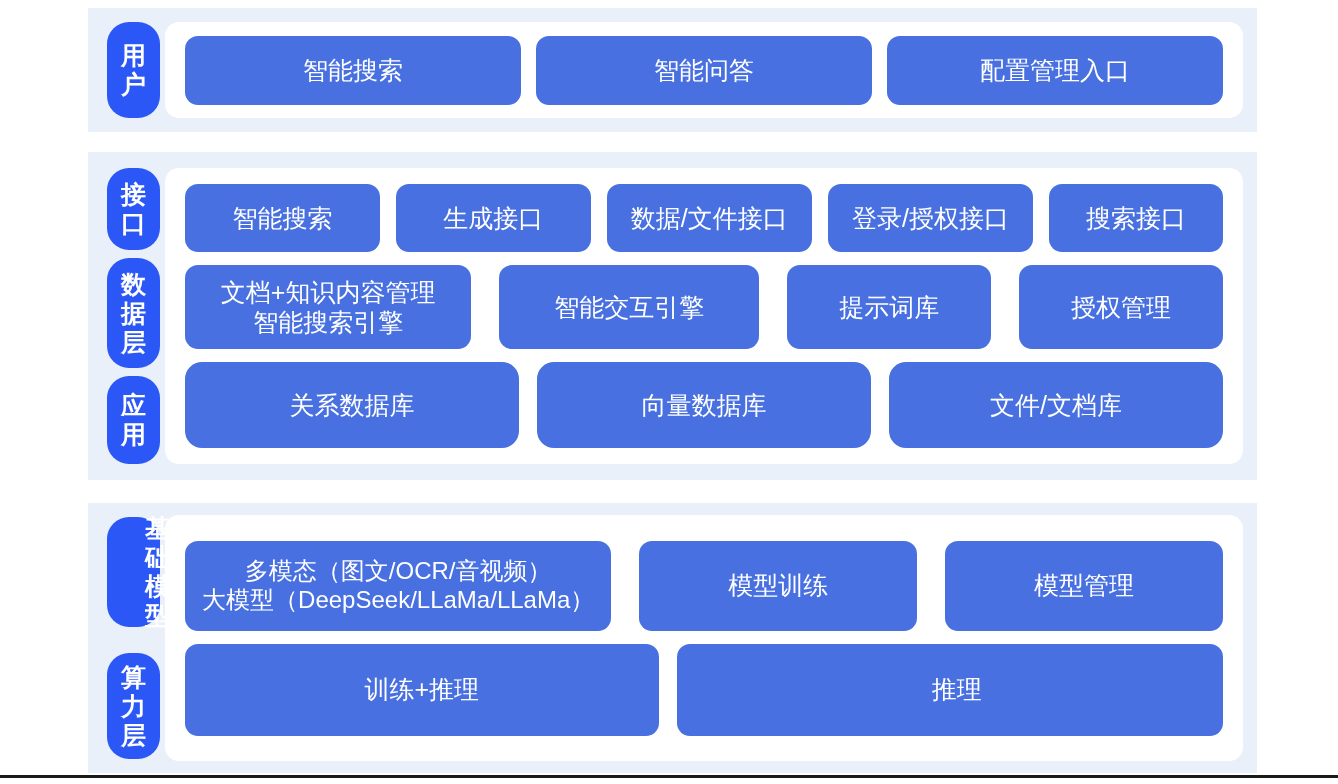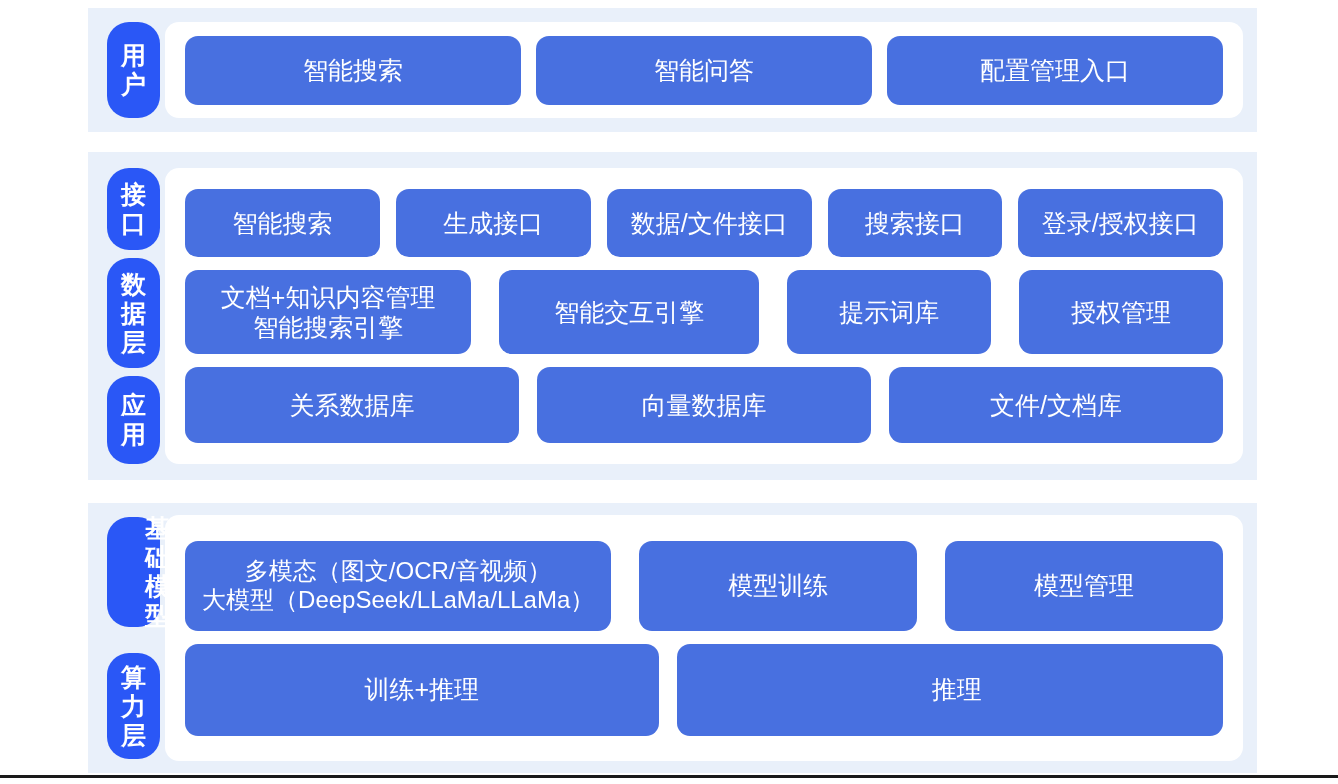--- a/index.html
+++ b/index.html
@@ -121,21 +121,21 @@
   .band-mid .vtab.t-if   { height: 82px; }
   .band-mid .vtab.t-app  { height: 88px; }
   .band-mid .vtab.t-data { height: 110px; }
 
   .band-mid .card { margin: 16px 14px 16px 5px; padding: 0 20px; }
   .band-mid .row-if   { gap: 16px; }
   .band-mid .row-if .box   { height: 68px; }
   .band-mid .row-app  { gap: 28px; }
   .band-mid .row-app .box  { height: 84px; }
   .band-mid .row-data { gap: 18px; margin-bottom: 0; }
-  .band-mid .row-data .box { height: 76px; flex: 1 1 0; }
+  .band-mid .row-data .box { height: 86px; flex: 1 1 0; border-radius: 17px; }
 
   
   .band-infra .tabcol {
     justify-content: space-between;
     padding: 14px 0 14px 19px;
   }
   .band-infra .vtab.t-model { height: 110px; padding-left: 48px; }
   .band-infra .vtab.t-comp  { height: 106px; }
 
   .band-infra .card { margin: 12px 14px 12px 5px; padding: 0 20px; }
@@ -190,22 +190,22 @@
       <div class="vtab t-app">
         <span>应用</span>
       </div>
     </div>
     <div class="card">
 
       <div class="row row-if">
         <div class="box" style="flex:1 1 0;">智能搜索</div>
         <div class="box" style="flex:1 1 0;">生成接口</div>
         <div class="box" style="flex:1.06 1 0;">数据/文件接口</div>
+        <div class="box" style="flex:1.06 1 0;">登录/授权接口</div>
         <div class="box" style="flex:0.88 1 0;">搜索接口</div>
-        <div class="box" style="flex:1.06 1 0;">登录/授权接口</div>
       </div>
 
       <div class="row row-app">
         <div class="box" style="flex:1.42 1 0;">文档+知识内容管理
 智能搜索引擎</div>
         <div class="box" style="flex:1.28 1 0;">智能交互引擎</div>
         <div class="box" style="flex:0.98 1 0;">提示词库</div>
         <div class="box" style="flex:0.98 1 0;">授权管理</div>
       </div>
 

